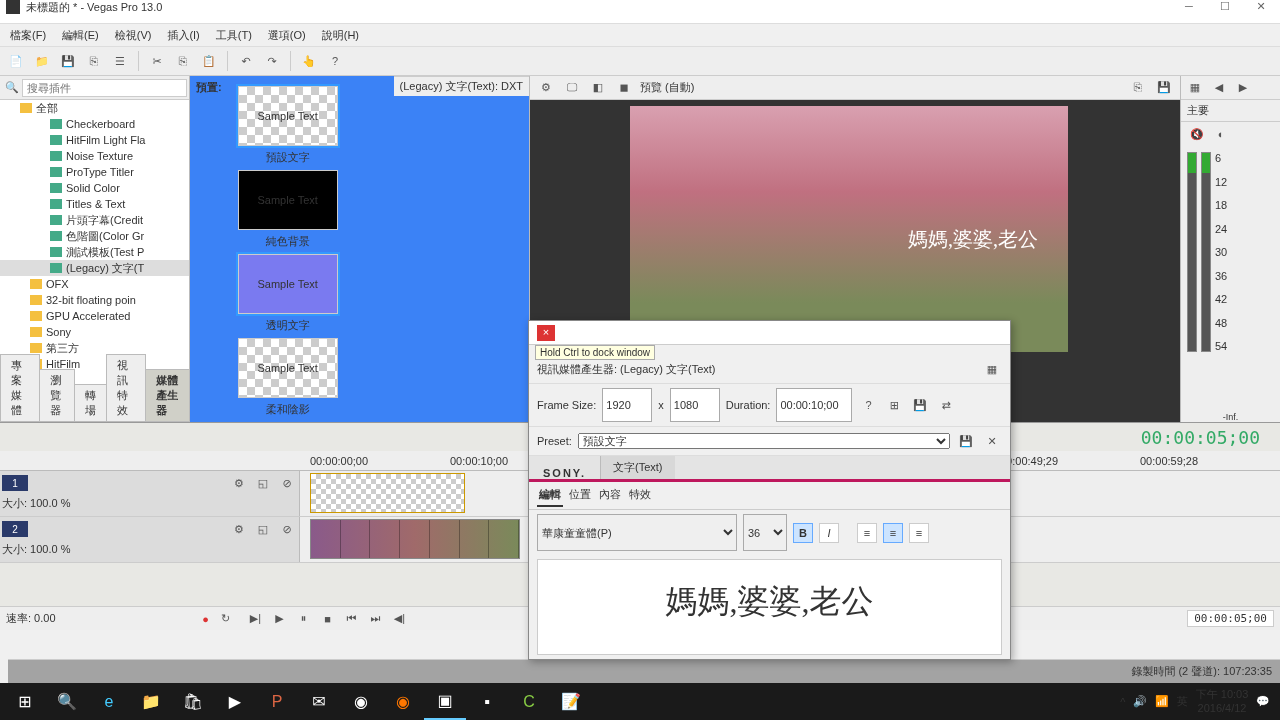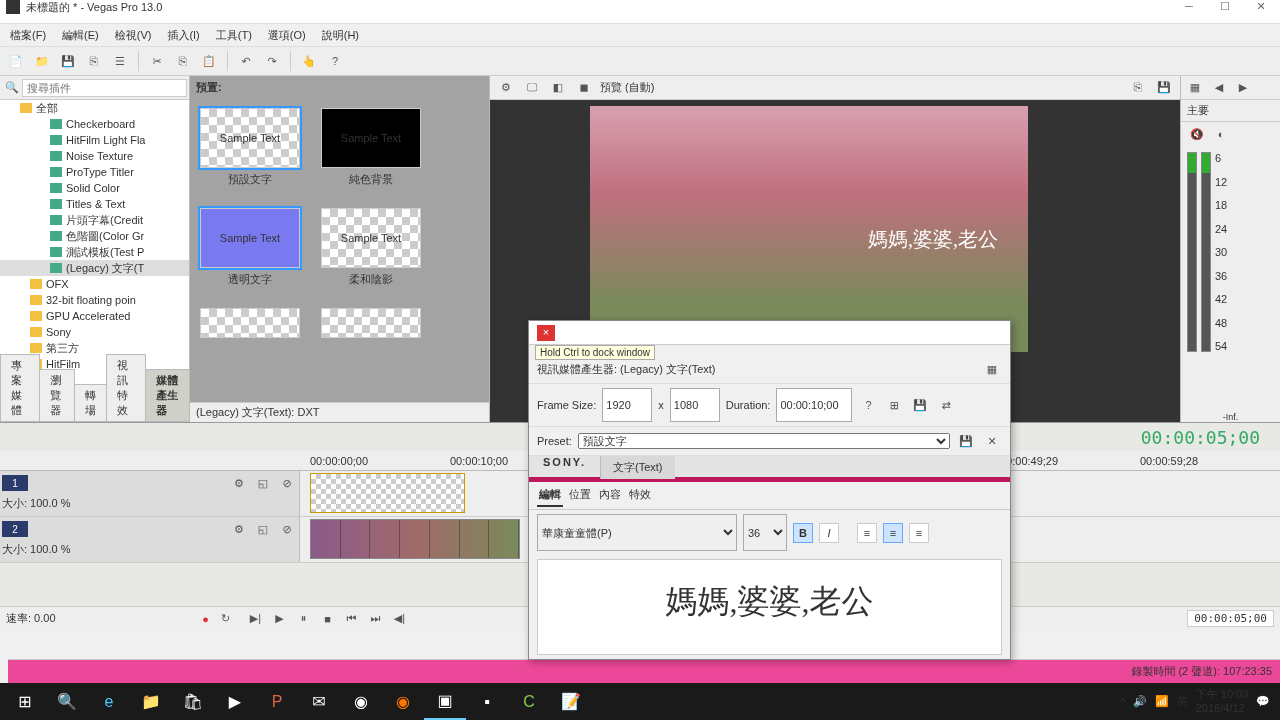--- a/index.html
+++ b/index.html
@@ -22,23 +22,23 @@
 .tree-item{display:flex;align-items:center;height:16px;padding-left:20px;white-space:nowrap}
 .tree-item.sel{background:#ddd}
 .tree-item .folder{width:12px;height:10px;background:#f4c040;margin-right:4px;flex-shrink:0}
 .tree-item .plugin{width:12px;height:10px;background:#4a8;margin-right:4px;flex-shrink:0}
 .tree-item.lvl1{padding-left:30px}
 .tree-item.lvl2{padding-left:50px}
 .scroll-h{height:10px;background:#eee;border-top:1px solid #ccc}
 .tabs-bottom{display:flex;background:#eee;height:22px;align-items:flex-end}
 .tabs-bottom span{padding:3px 10px;border:1px solid #bbb;background:#eee;margin-right:-1px;font-size:11px}
 .tabs-bottom span.active{background:#d0d0c8;font-weight:bold}
-.mid-col{width:300px;background:#a3a3a3;display:flex;flex-direction:column;border-right:1px solid #bbb}
+.mid-col{width:340px;background:#3b82f6;display:flex;flex-direction:row;border-right:1px solid #bbb}
 .preset-hdr{height:22px;padding:4px 6px;font-weight:bold}
-.preset-grid{flex:1;display:flex;flex-wrap:wrap;gap:21px;padding:10px;align-content:flex-start;overflow:hidden}
+.preset-grid{flex:1;display:flex;flex-wrap:wrap;gap:5px;padding:10px;align-content:flex-start;overflow:hidden}
 .preset-item{width:100px;text-align:center}
 .preset-thumb{width:100px;height:60px;display:flex;align-items:center;justify-content:center;font-size:11px;color:#999;border:1px solid #ccc}
 .preset-thumb.checker{background:repeating-conic-gradient(#ccc 0 25%,#fff 0 50%) 0 0/16px 16px}
 .preset-thumb.black{background:#000;color:#ccc}
 .preset-thumb.purple{background:#7a7af0;color:#fff}
 .preset-thumb.sel{outline:2px solid #3399ff}
 .preset-label{margin-top:4px}
 .preset-status{height:20px;padding:2px 6px;border-top:1px solid #ccc;background:#eee}
 .right-col{flex:1;background:#555;position:relative;display:flex;flex-direction:column}
 .preview-tb{height:24px;background:#eee;display:flex;align-items:center;padding:0 6px;gap:6px;border-bottom:1px solid #ccc}
@@ -67,37 +67,37 @@
 .clip.video-clip .frame{flex:1;border-right:1px solid rgba(0,0,0,0.3)}
 .tl-toolbar{height:24px;background:#eee;display:flex;align-items:center;padding:0 6px;gap:0;border-top:1px solid #ccc}
 .tl-toolbar .transport{display:flex;gap:4px;margin-left:10px}
 .floating{position:absolute;left:528px;top:320px;width:483px;height:340px;background:#f0f0f0;border:1px solid #888;box-shadow:2px 2px 8px rgba(0,0,0,0.3);display:flex;flex-direction:column;z-index:100}
 .float-title{height:24px;background:#fff;display:flex;align-items:center;padding:0 8px;border-bottom:1px solid #ccc}
 .float-title .t{flex:1}
 .float-close{width:18px;height:16px;background:#d33;color:#fff;text-align:center;line-height:14px;font-size:11px}
 .float-hint{position:absolute;top:24px;left:6px;background:#ffffe0;border:1px solid #aaa;padding:1px 4px;font-size:10px;z-index:10}
 .float-row{display:flex;align-items:center;padding:4px 8px;gap:6px;border-bottom:1px solid #ddd}
 .float-row input{border:1px solid #aaa;padding:1px 3px;height:34px}
-.sony-bar{height:26px;background:#e4e4e4;display:flex;align-items:flex-start;border-bottom:5px solid #be185d}
+.sony-bar{height:26px;background:#e4e4e4;display:flex;align-items:flex-end;border-bottom:3px solid #be185d}
 .sony-logo{font-weight:bold;padding:0 14px;letter-spacing:2px}
 .sony-tab{background:#d8d8d8;padding:4px 12px;border-left:1px solid #bbb}
 .edit-tabs{display:flex;padding:2px 8px;gap:4px;border-bottom:1px solid #ccc}
 .edit-tabs span{padding:3px 2px}
 .edit-tabs span.active{border-bottom:2px solid #333;font-weight:bold}
 .font-row{display:flex;align-items:center;padding:4px 8px;gap:6px}
 .font-row select{border:1px solid #aaa;height:37px}
 .fmt-btn{width:20px;height:20px;border:1px solid #ccc;display:inline-flex;align-items:center;justify-content:center;background:#fff}
 .fmt-btn.active{background:#cce4ff;border-color:#6af}
 .text-area{flex:1;background:#fff;margin:4px 8px;border:1px solid #ccc;padding:20px 40px;font-family:"DFKai-SB",KaiTi,serif;font-size:32px;text-align:center}
-.statusbar{position:absolute;bottom:37px;left:8px;right:0;height:24px;background:#ec4899;display:flex;align-items:center;padding:0 8px;border-top:1px solid #ccc;justify-content:space-between}
+.statusbar{position:absolute;bottom:37px;left:8px;right:0;height:24px;background:#a3a3a3;display:flex;align-items:center;padding:0 8px;border-top:1px solid #ccc;justify-content:space-between}
 .taskbar{position:absolute;bottom:0;left:0;right:0;height:37px;background:#1a1a1a;display:flex;align-items:center;padding:0 4px}
 .task-icon{width:42px;height:37px;display:flex;align-items:center;justify-content:center;color:#fff;font-size:16px}
 .task-icon.active{border-bottom:2px solid #6cf}
 .tray{margin-left:auto;display:flex;align-items:center;color:#fff;gap:8px;padding-right:6px;font-size:10px}
-.tray .clock{text-align:left;line-height:1.2}
+.tray .clock{text-align:center;line-height:1.2}
 </style>
 </head>
 <body>
 
 <div class="titlebar">
   <div class="icon"></div>
   <span class="title">未標題的 * - Vegas Pro 13.0</span>
   <div class="winctl">
     <span>─</span>
     <span>☐</span>

